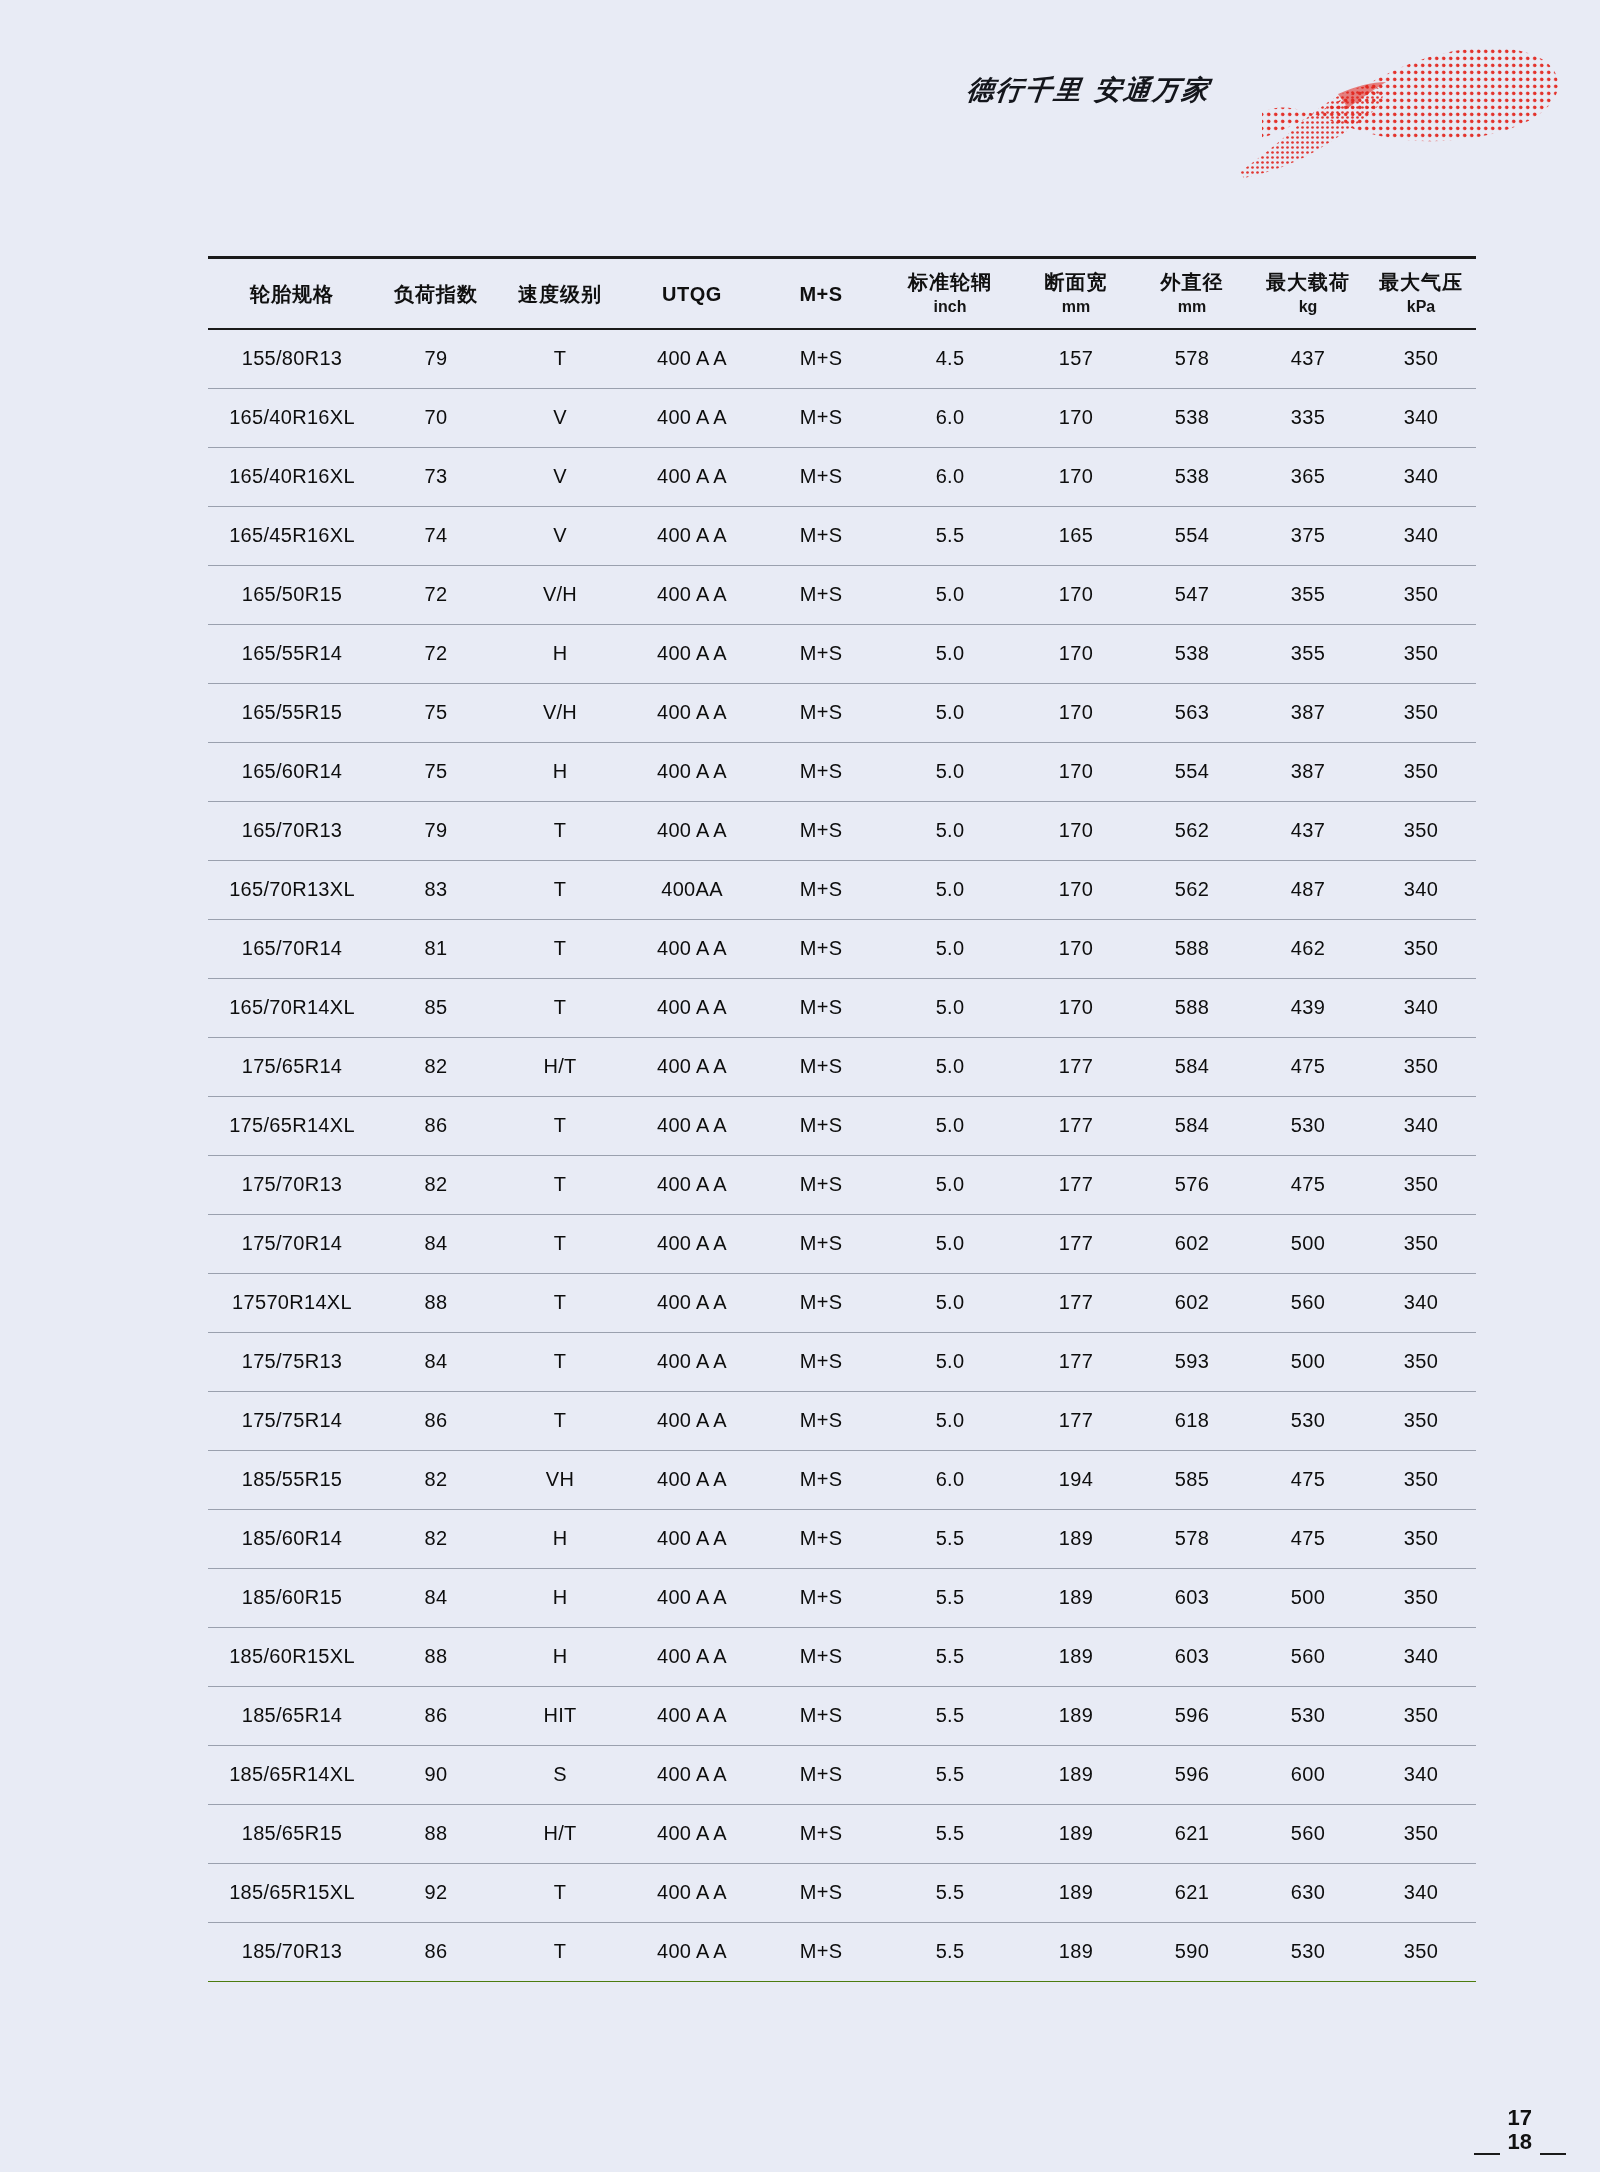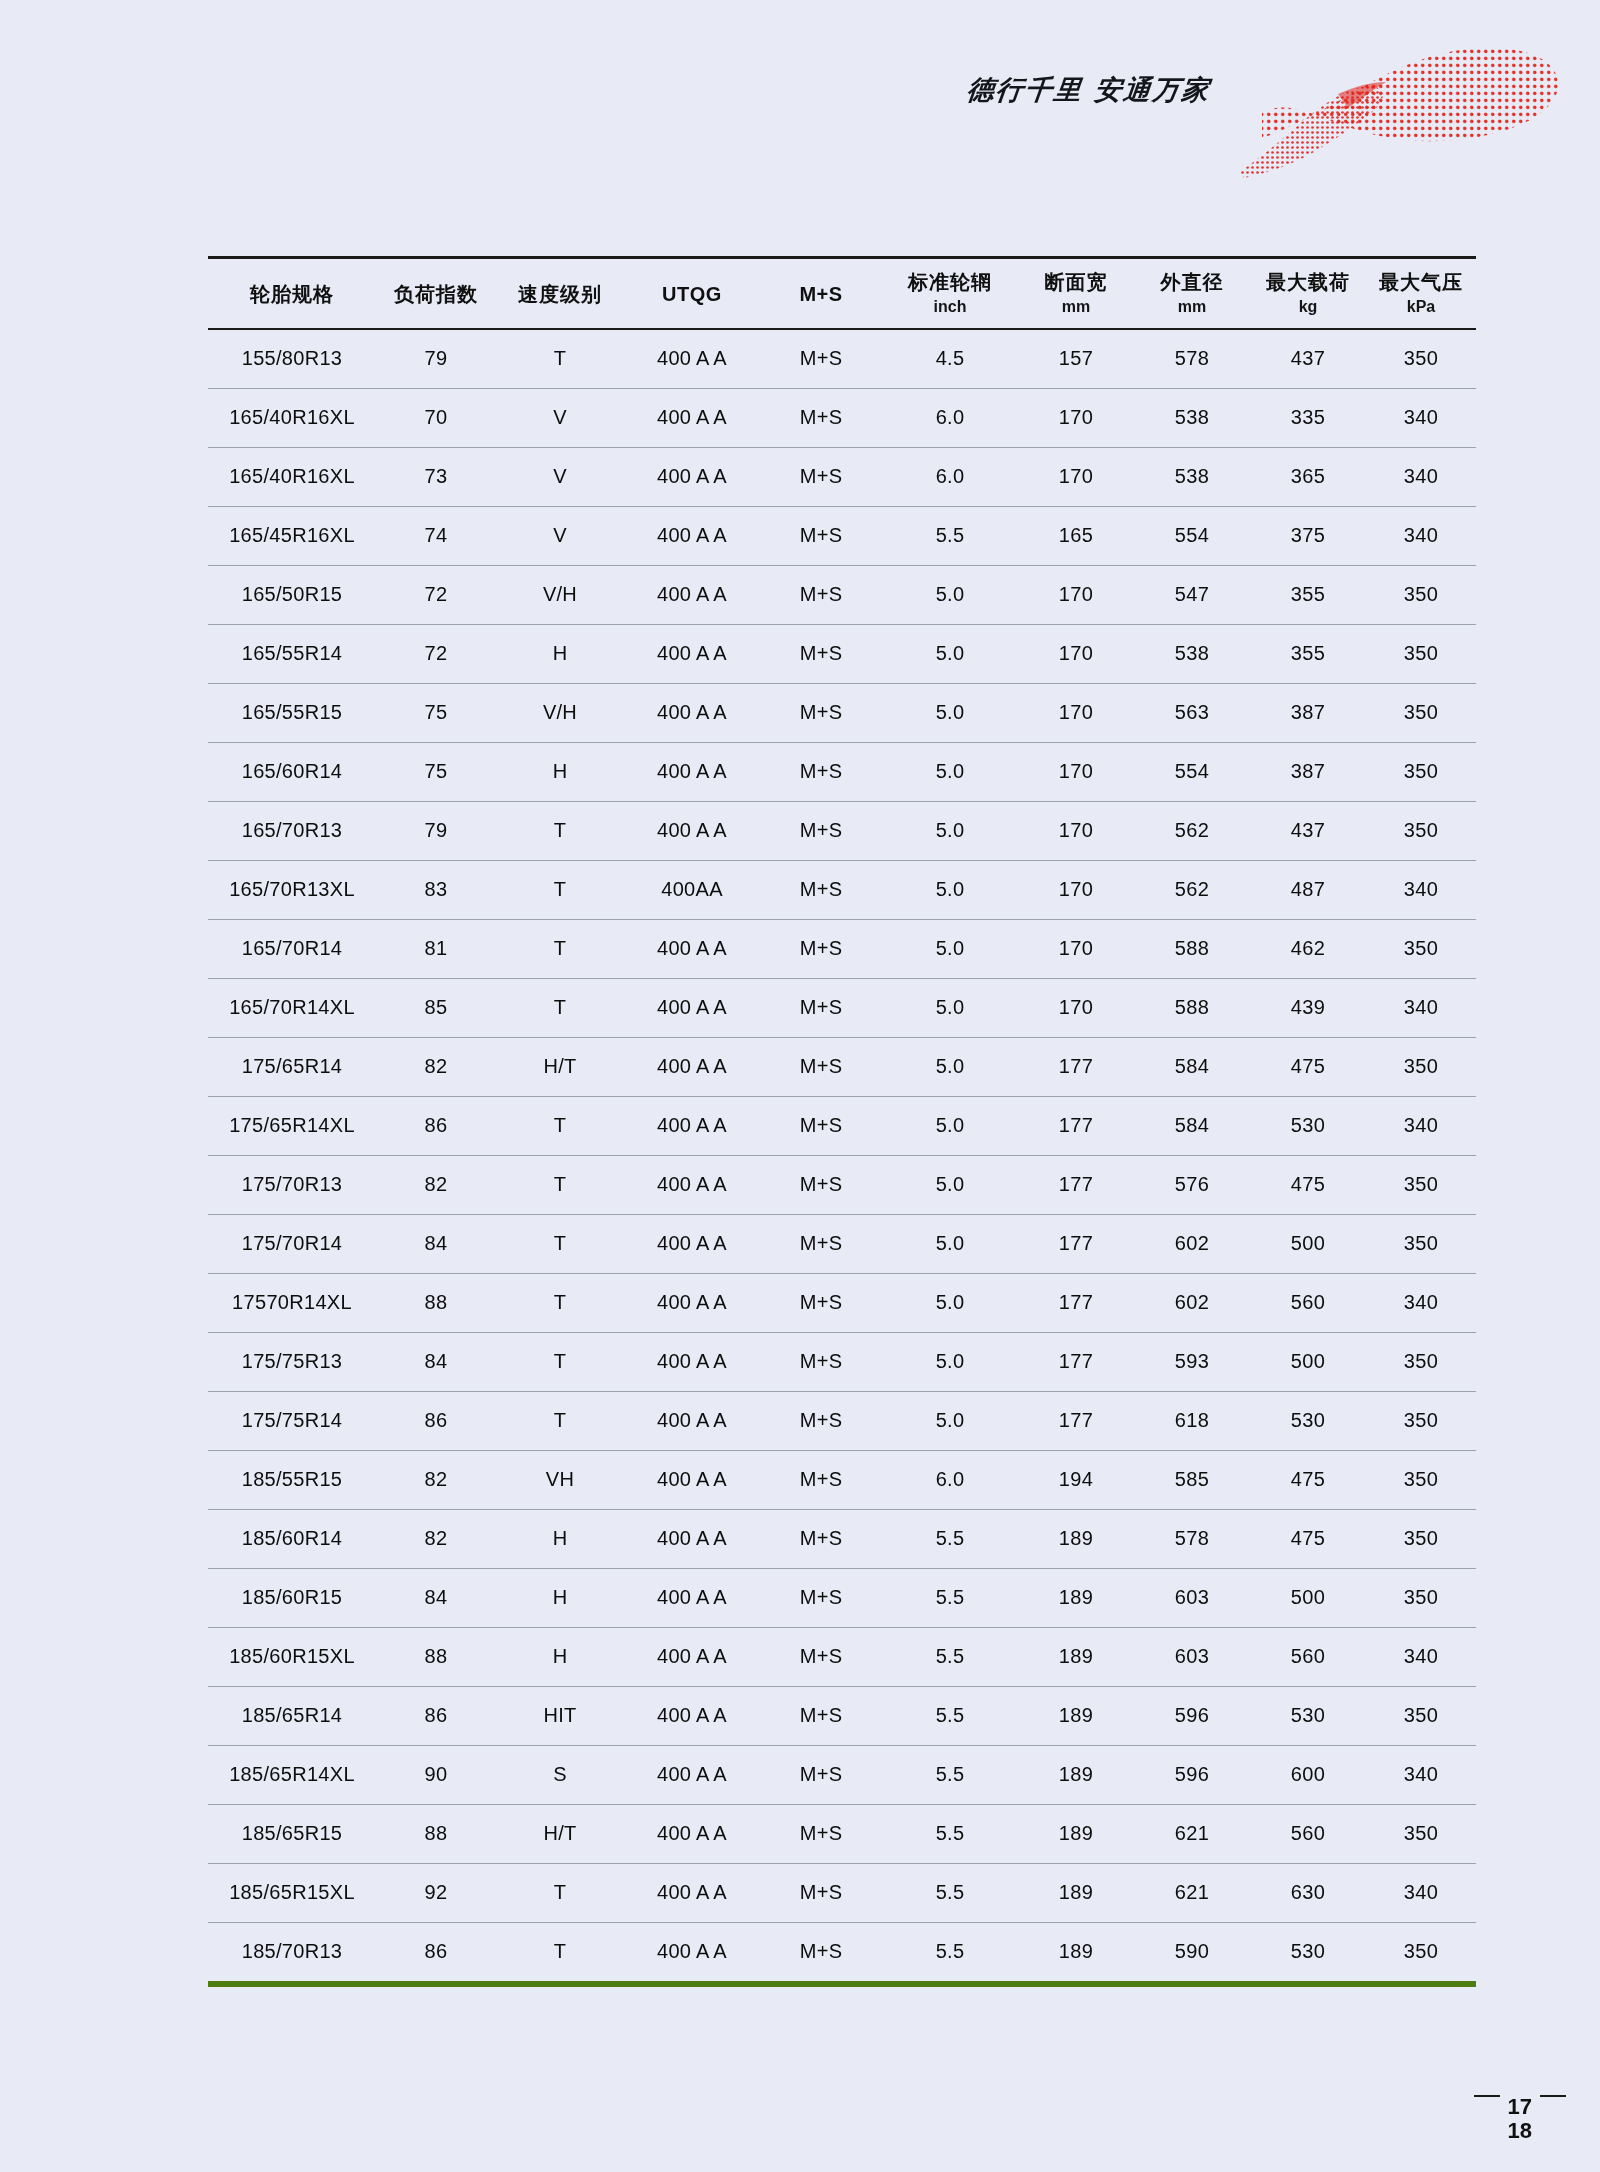--- a/index.html
+++ b/index.html
@@ -89,43 +89,43 @@
   table.spec-table tbody td {
     text-align: center;
     font-size: 20px;
     color: #0d0d0d;
     height: 58px;
     padding: 0;
     border-bottom: 1px solid #9aa0ae;
     letter-spacing: 0.3px;
   }
   table.spec-table tbody tr:last-child td {
-    border-bottom: 6px solid #4d7c0f;
+    border-bottom: 1px solid #4d7c0f;
   }
   td.col-size { text-align: left; padding-left: 8px; }
 
   
   col.c0 { width: 168px; }
   col.c1 { width: 120px; }
   col.c2 { width: 128px; }
   col.c3 { width: 136px; }
   col.c4 { width: 122px; }
   col.c5 { width: 136px; }
   col.c6 { width: 116px; }
   col.c7 { width: 116px; }
   col.c8 { width: 116px; }
   col.c9 { width: 110px; }
 
   
   .page-footer {
     position: absolute;
     right: 34px;
-    bottom: 28px;
+    bottom: 17px;
     display: flex;
-    align-items: flex-start;
+    align-items: flex-end;
     gap: 8px;
   }
   .page-dash {
     width: 26px;
     height: 2px;
     background: #1a1a1a;
     display: block;
   }
   .page-nums {
     text-align: center;

